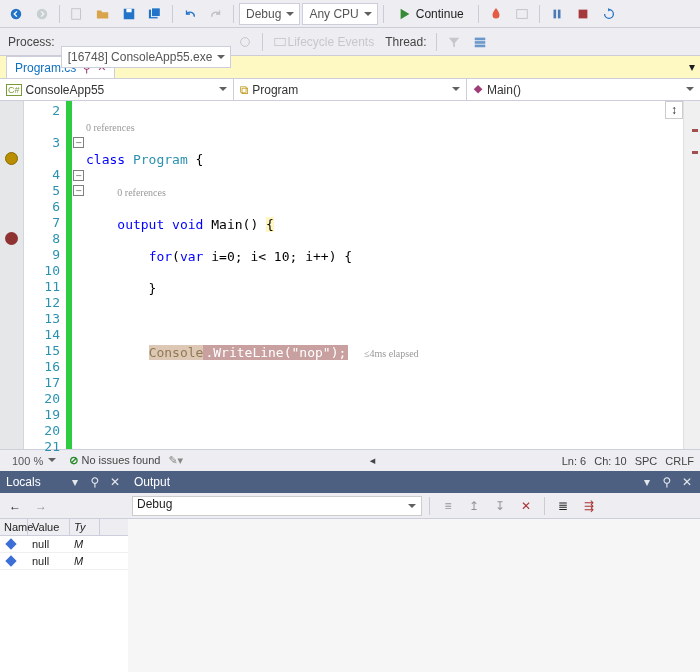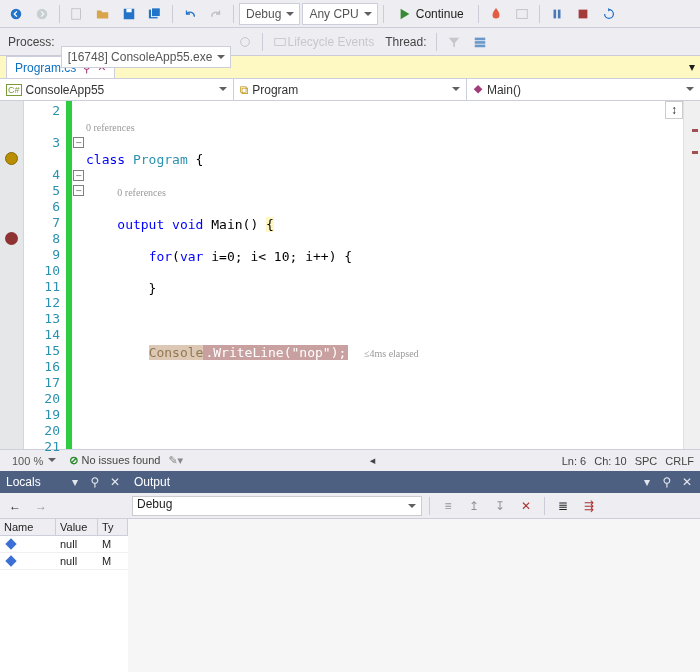--- a/index.html
+++ b/index.html
@@ -65,21 +65,21 @@
   .phead { background: #4d6082; color: #fff; height: 22px; display: flex; align-items: center; padding: 0 6px; gap: 6px; font-size: 12px; }
   .phead .ptitle { flex: 1; }
   .phead .pico { width: 14px; text-align: center; cursor: pointer; opacity:.85;}
   .ptool { height: 26px; background: #eeeef2; border-bottom: 1px solid #cccedb; display: flex; align-items: center; padding: 0 4px; gap: 4px; }
   .searchbox { width: 100%; border: 1px solid #ccc; padding: 2px 4px; color: #999; font-size: 11px; }
   .grid { font-size: 11px; }
   .gridh { display: flex; background: #eeeef2; border-bottom: 1px solid #cccedb; }
   .gridh div { padding: 2px 4px; border-right: 1px solid #cccedb; }
   .gridr { display: flex; border-bottom: 1px solid #f0f0f0; }
   .gridr div { padding: 2px 4px; }
-  .c1 { width: 56px; } .c2 { width: 42px; } .c3 { width: 30px; }
+  .c1 { width: 28px; } .c2 { width: 42px; } .c3 { width: 30px; font-style: italic; }
   .bluedia { width:8px;height:8px;background:#3b6fd6;transform:rotate(45deg);display:inline-block;margin:0 3px;}
   .outarea { flex:1;background:#f6f6f6;}
   .outcombo { border:1px solid #ccc; background:#fff; width:290px; height:20px; padding:0 4px; position:relative;}
   .outcombo::after{content:"";position:absolute;right:5px;top:7px;border:4px solid transparent;border-top-color:#606060;}
 </style>
 </head>
 <body>
 
 <div class="tb">
   <span class="btn">

